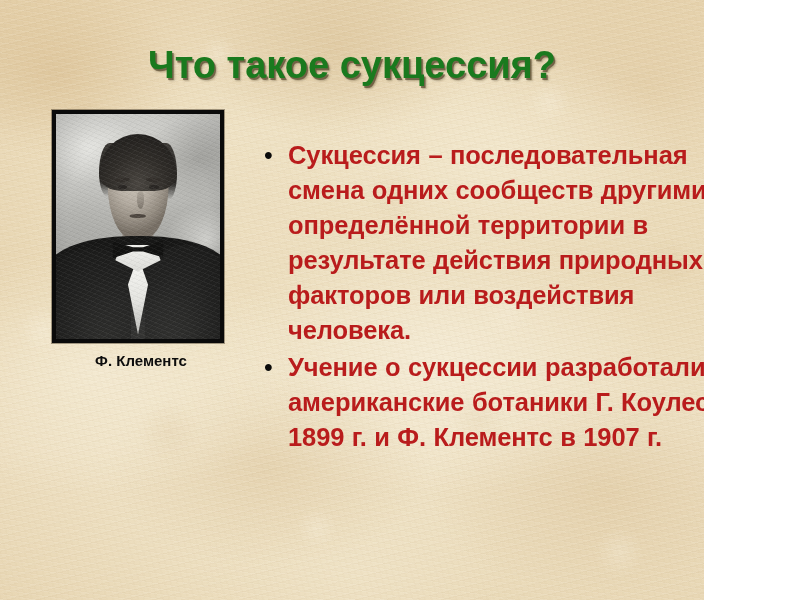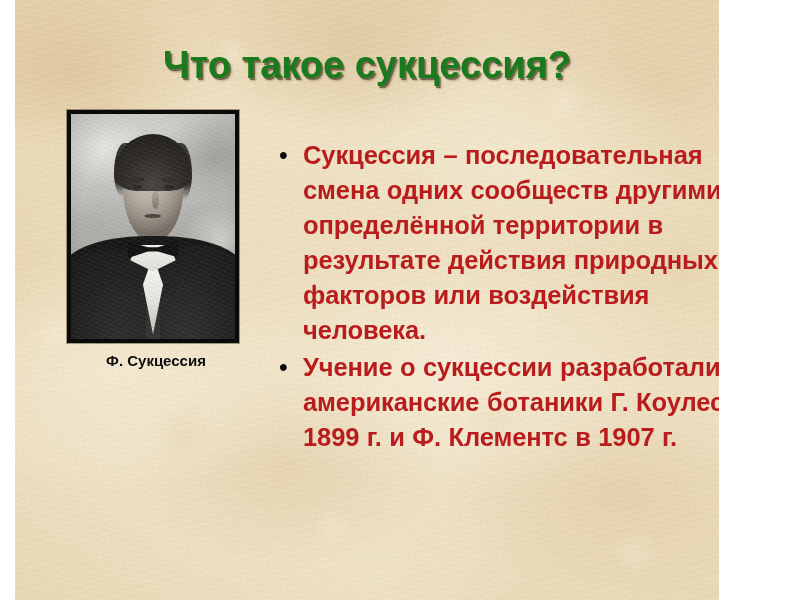--- a/index.html
+++ b/index.html
@@ -13,21 +13,20 @@
     overflow: hidden;
     font-family: "Liberation Sans", sans-serif;
   }
 
   .slide {
     position: relative;
     width: 704px;
     height: 600px;
     overflow: hidden;
     background-color: #ecdcb9;
-    margin-left: 15px;
   }
 
   
   .paper-texture {
     position: absolute;
     inset: 0;
     background-color: #ecddbb;
     background-image:
       radial-gradient(ellipse 180px 120px at 8% 12%,  rgba(214,186,140,0.55), rgba(214,186,140,0) 70%),
       radial-gradient(ellipse 220px 140px at 26% 38%, rgba(236,221,190,0.80), rgba(236,221,190,0) 72%),
@@ -384,21 +383,21 @@
       <div class="portrait-shoulder-l"></div>
       <div class="portrait-shoulder-r"></div>
       <div class="portrait-shirt"></div>
       <div class="portrait-collar"></div>
       <div class="portrait-bowtie"></div>
       <div class="portrait-vignette"></div>
       <div class="portrait-grain"></div>
     </div>
   </div>
 
-  <div class="portrait-caption">Ф. Сукцессия</div>
+  <div class="portrait-caption">Ф. Клементс</div>
 
   <div class="body-block">
 
     <div class="bullet-item">
       <span class="bullet-marker">•</span>
       <span class="bullet-text">Сукцессия – последовательная смена одних сообществ другими на определённой территории в результате действия природных факторов или воздействия человека.</span>
     </div>
 
     <div class="bullet-item">
       <span class="bullet-marker">•</span>

